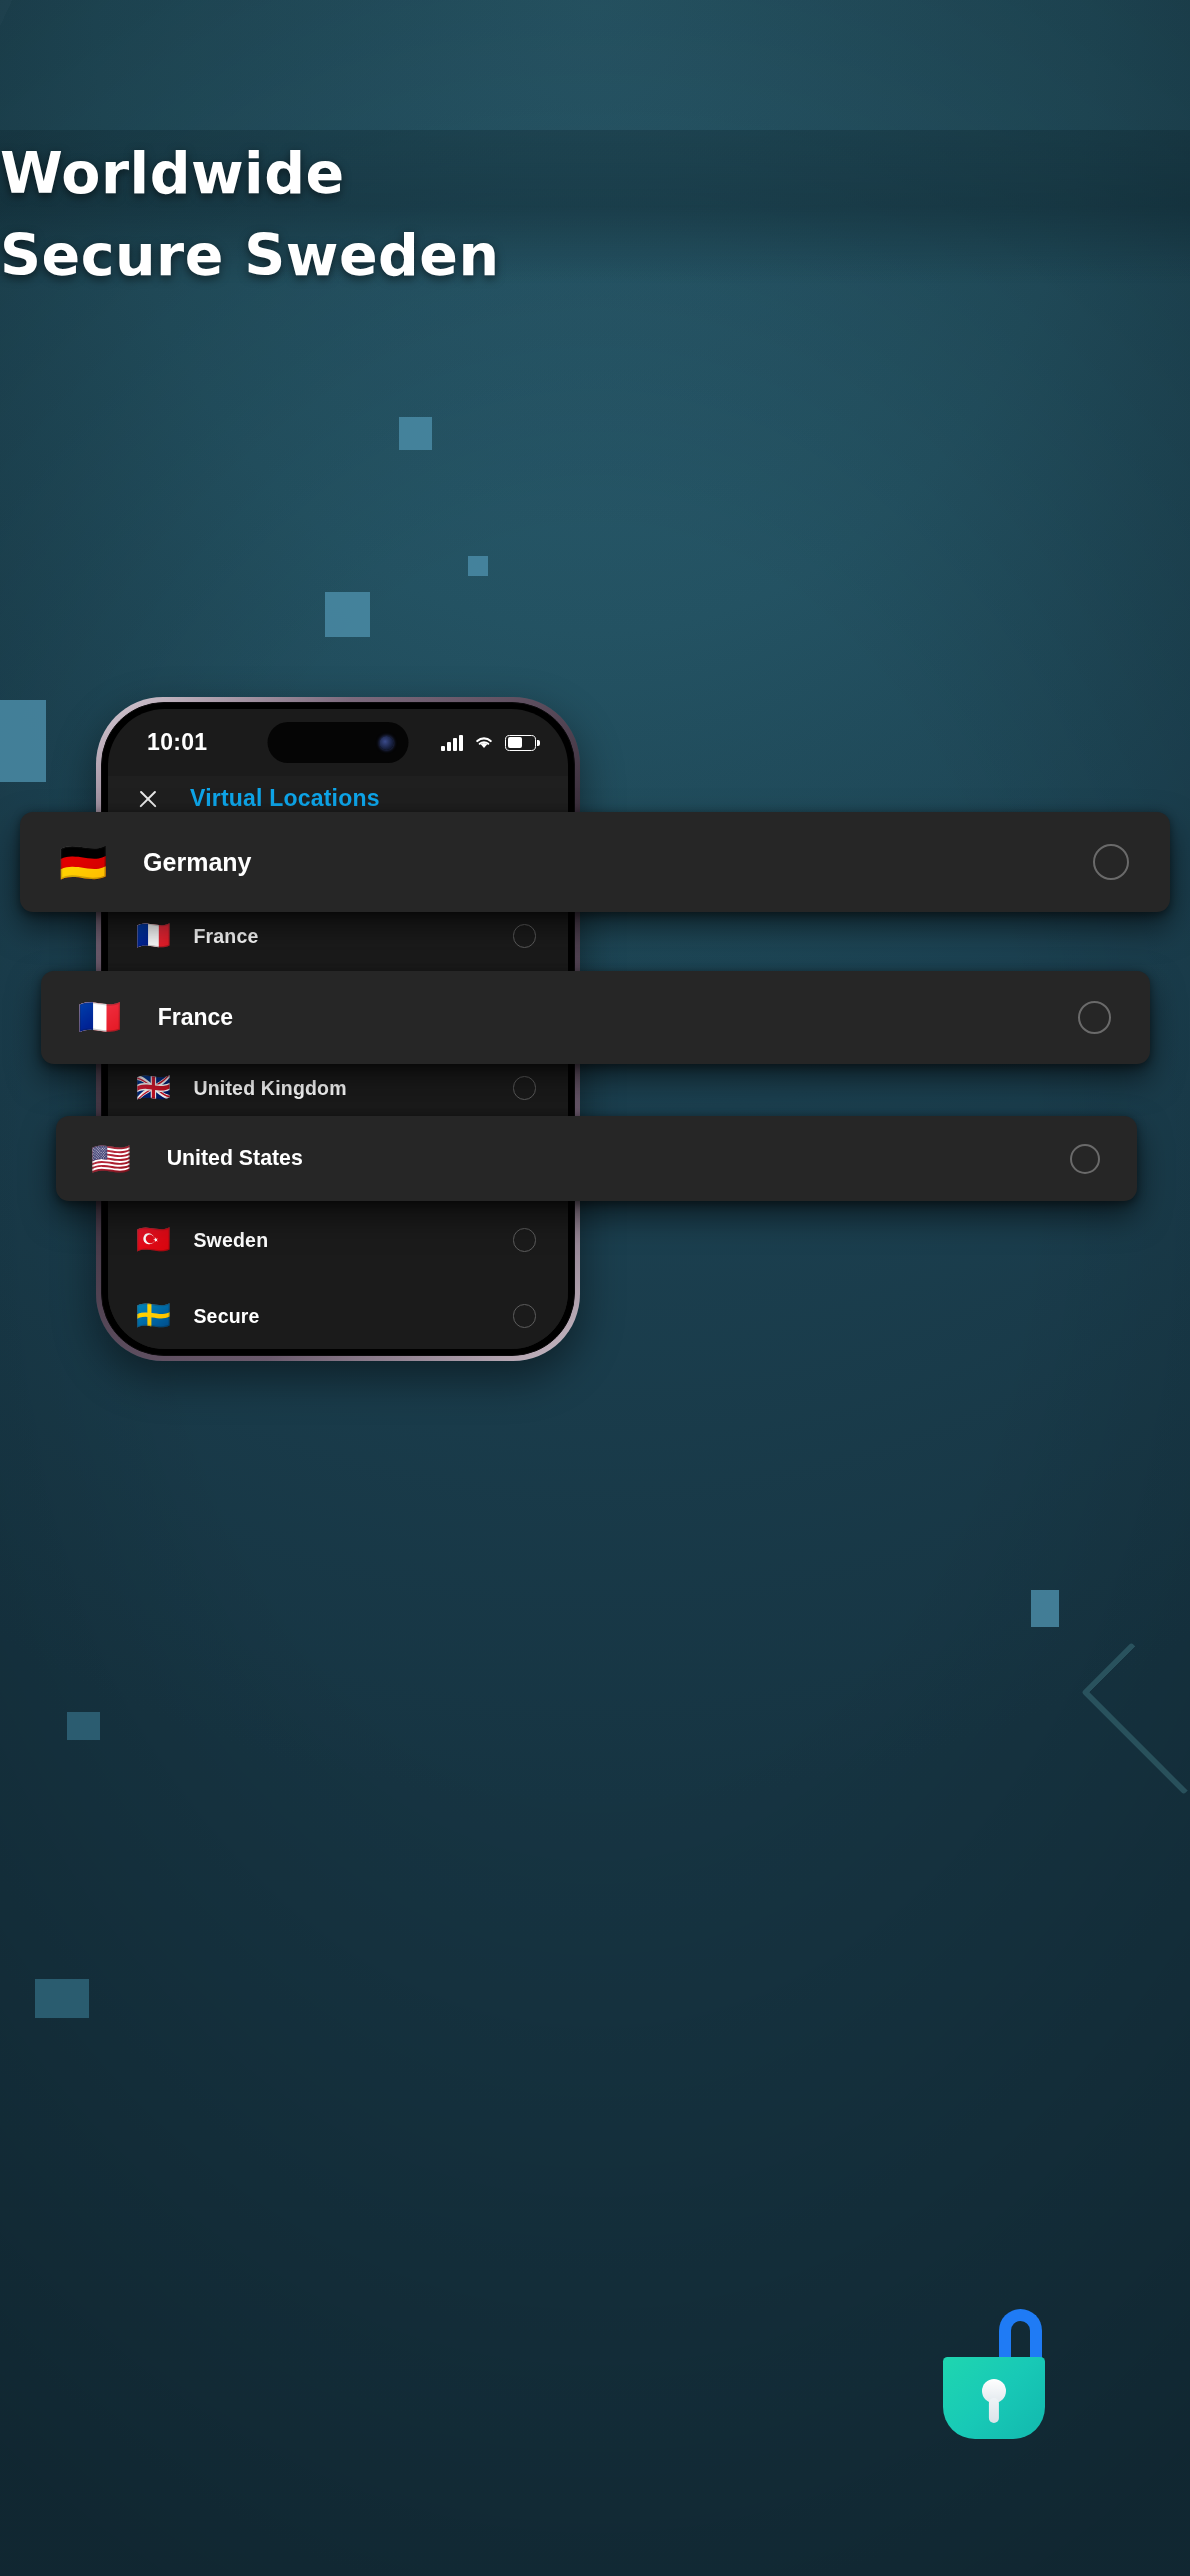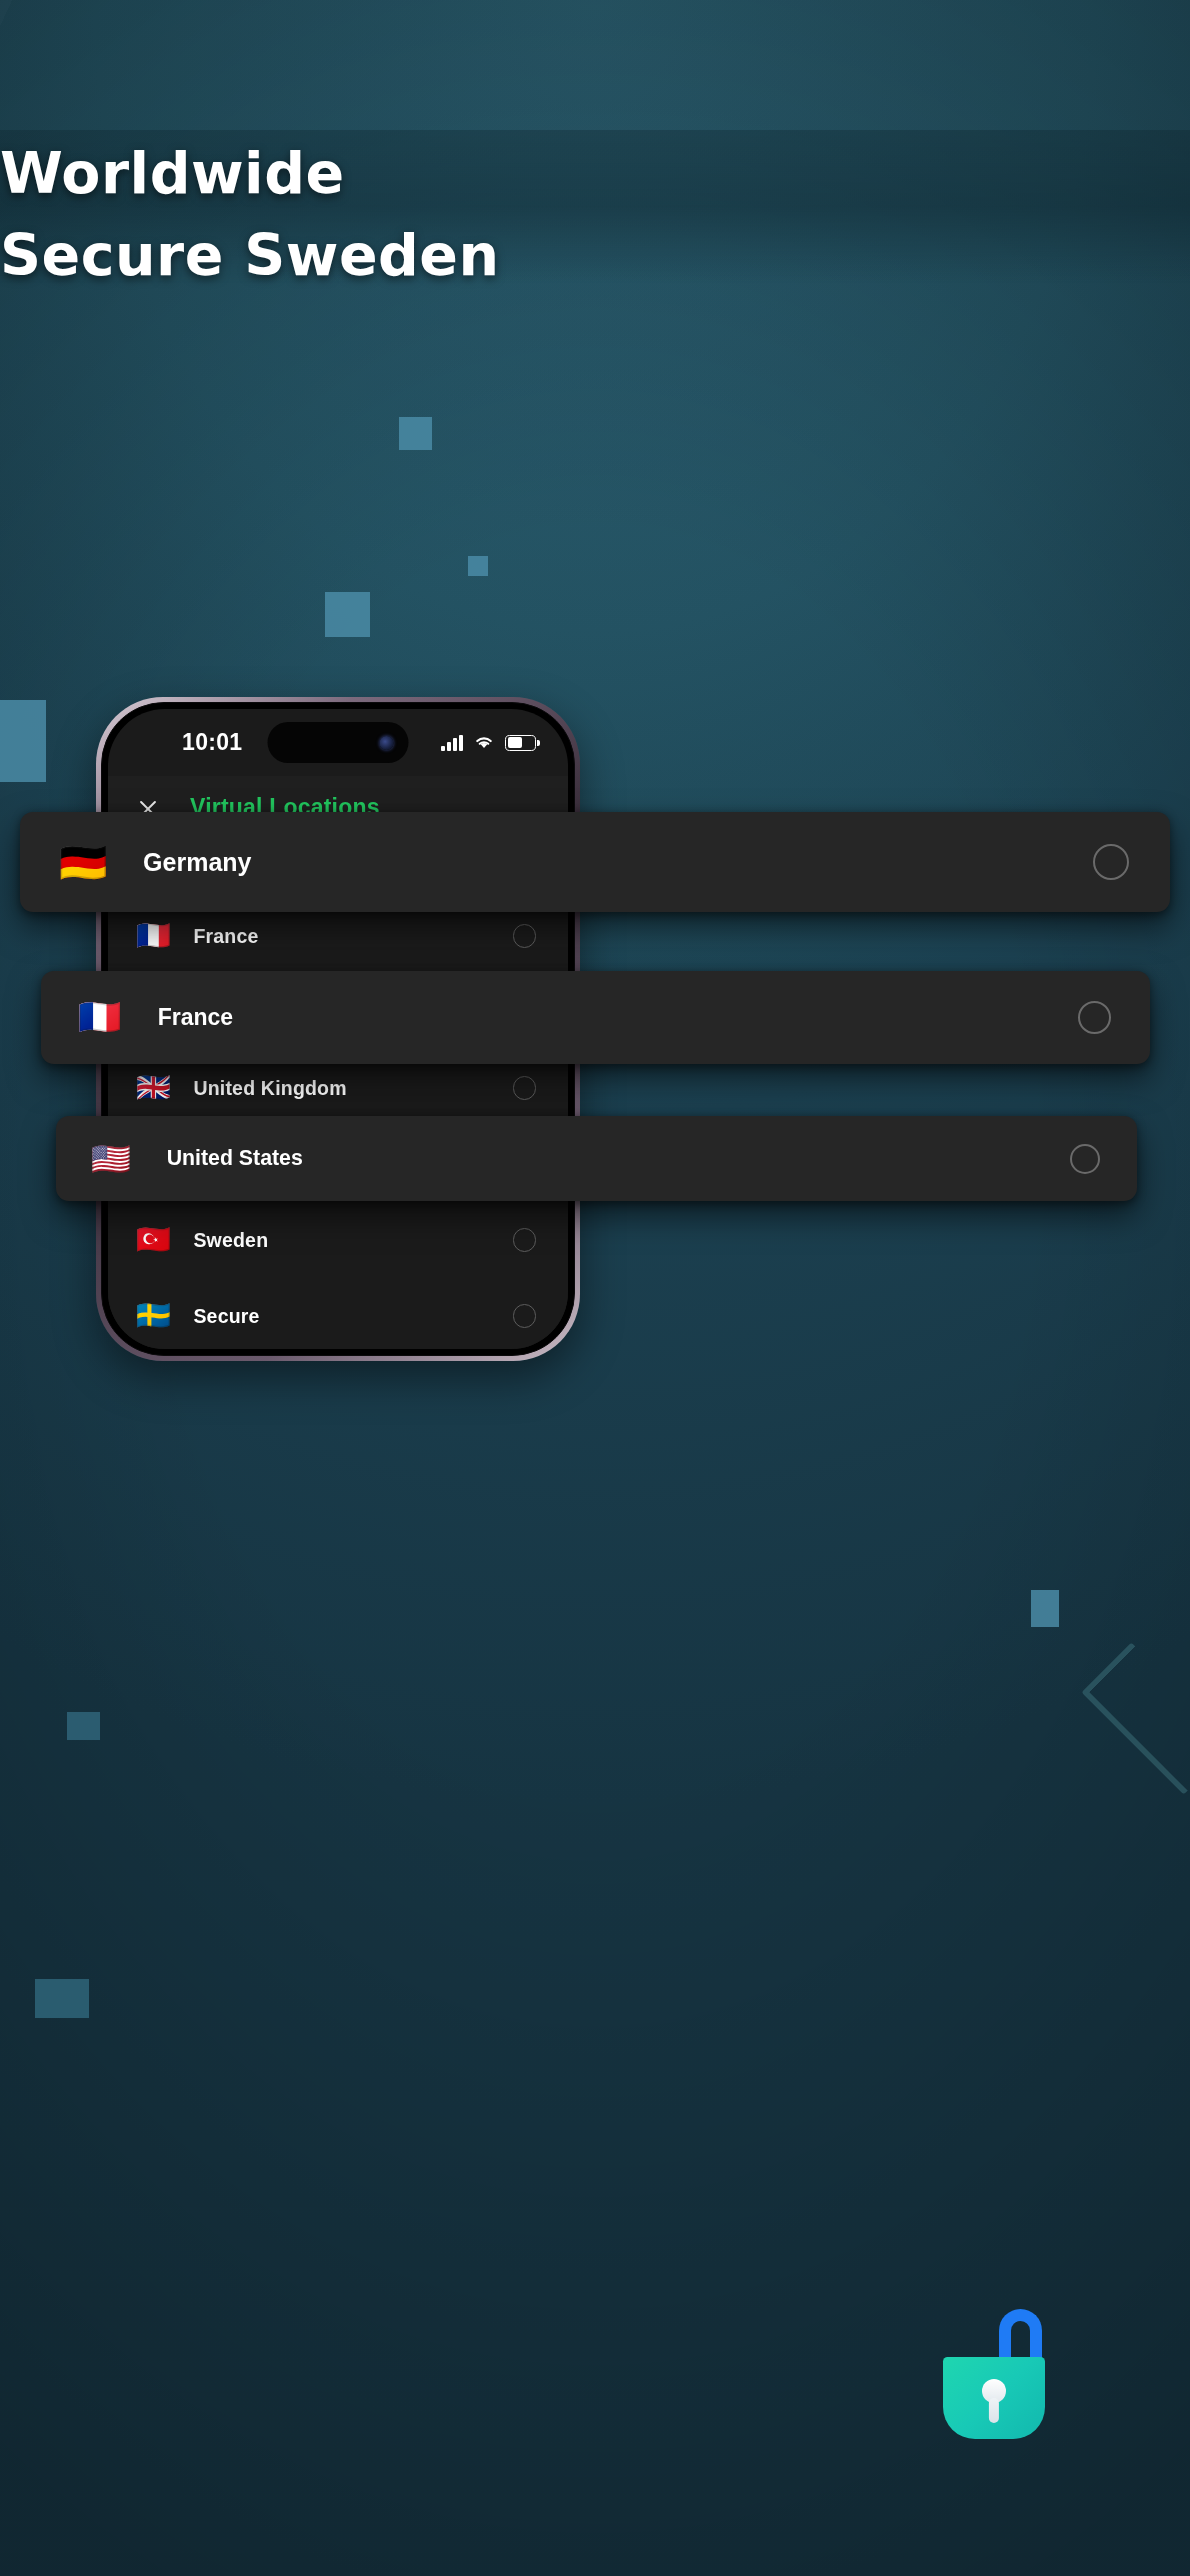--- a/index.html
+++ b/index.html
@@ -66,21 +66,21 @@
     overflow:hidden;
   }
   .screen{
     position:absolute;inset:6.5px;border-radius:57px;background:#1b1b1b;overflow:hidden;
   }
   .statusbar{
     position:absolute;left:0;right:0;top:0;height:67px;
     display:flex;align-items:center;justify-content:space-between;
     padding:0 32px 0 39px;box-sizing:border-box;color:#fff;
   }
-  .clock{font-size:23px;font-weight:600;letter-spacing:0.3px;margin-left:35px;}
+  .clock{font-size:23px;font-weight:600;letter-spacing:0.3px;}
   .status-right{display:flex;align-items:center;gap:10.2px;}
   .island{
     position:absolute;left:50%;transform:translateX(-50%);top:13px;
     width:141px;height:41px;border-radius:22px;background:#050505;
     display:flex;align-items:center;justify-content:flex-end;padding-right:15px;
     box-sizing:border-box;
   }
   .island-cam{
     width:14px;height:14px;border-radius:50%;
     background:radial-gradient(circle at 40% 40%, #3a4a8a 0%, #17203f 60%, #080a15 100%);
@@ -94,22 +94,22 @@
   .bars i:nth-child(4){height:16.7px;}
   .batt{
     width:31px;height:16px;border:1.9px solid #fff;border-radius:4.6px;position:relative;
     display:flex;align-items:center;padding:1.9px;box-sizing:border-box;
   }
   .batt::after{content:"";position:absolute;right:-4.6px;top:4.6px;width:2.3px;height:5.6px;background:#fff;border-radius:0 1.9px 1.9px 0;}
   .batt i{display:block;height:100%;width:58%;background:#fff;border-radius:1.9px;}
 
   .appbar{
     position:absolute;left:0;right:0;top:67px;height:45px;
-    display:flex;align-items:flex-end;gap:30px;padding-left:28px;box-sizing:border-box;
-    color:#22c55e;background:#1f1f1f;
+    display:flex;align-items:center;gap:30px;padding-left:28px;box-sizing:border-box;
+    color:#0ea5e9;background:#1f1f1f;
   }
   .close-x{width:24px;height:24px;position:relative;flex:0 0 auto;}
   .close-x::before,.close-x::after{
     content:"";position:absolute;left:0.9px;top:11px;width:22px;height:2.4px;background:#e9e9e9;border-radius:1.9px;
   }
   .close-x::before{transform:rotate(45deg);}
   .close-x::after{transform:rotate(-45deg);}
   .appbar-title{font-size:23px;font-weight:700;letter-spacing:0.2px;}
   .appbar-rule{position:absolute;left:0;right:0;top:111px;height:1.9px;background:#2c5a68;}
 

